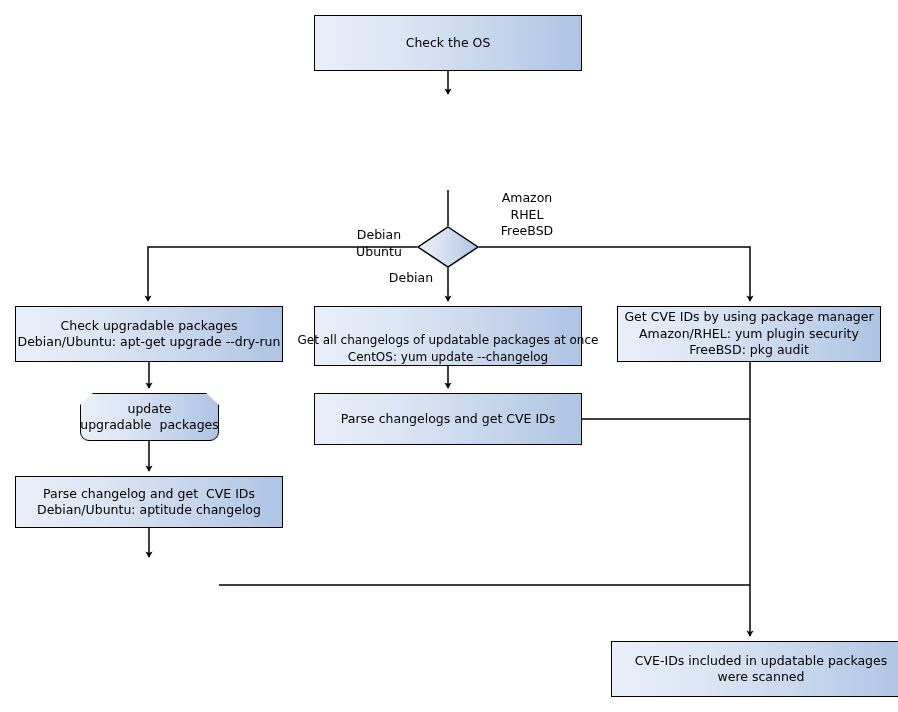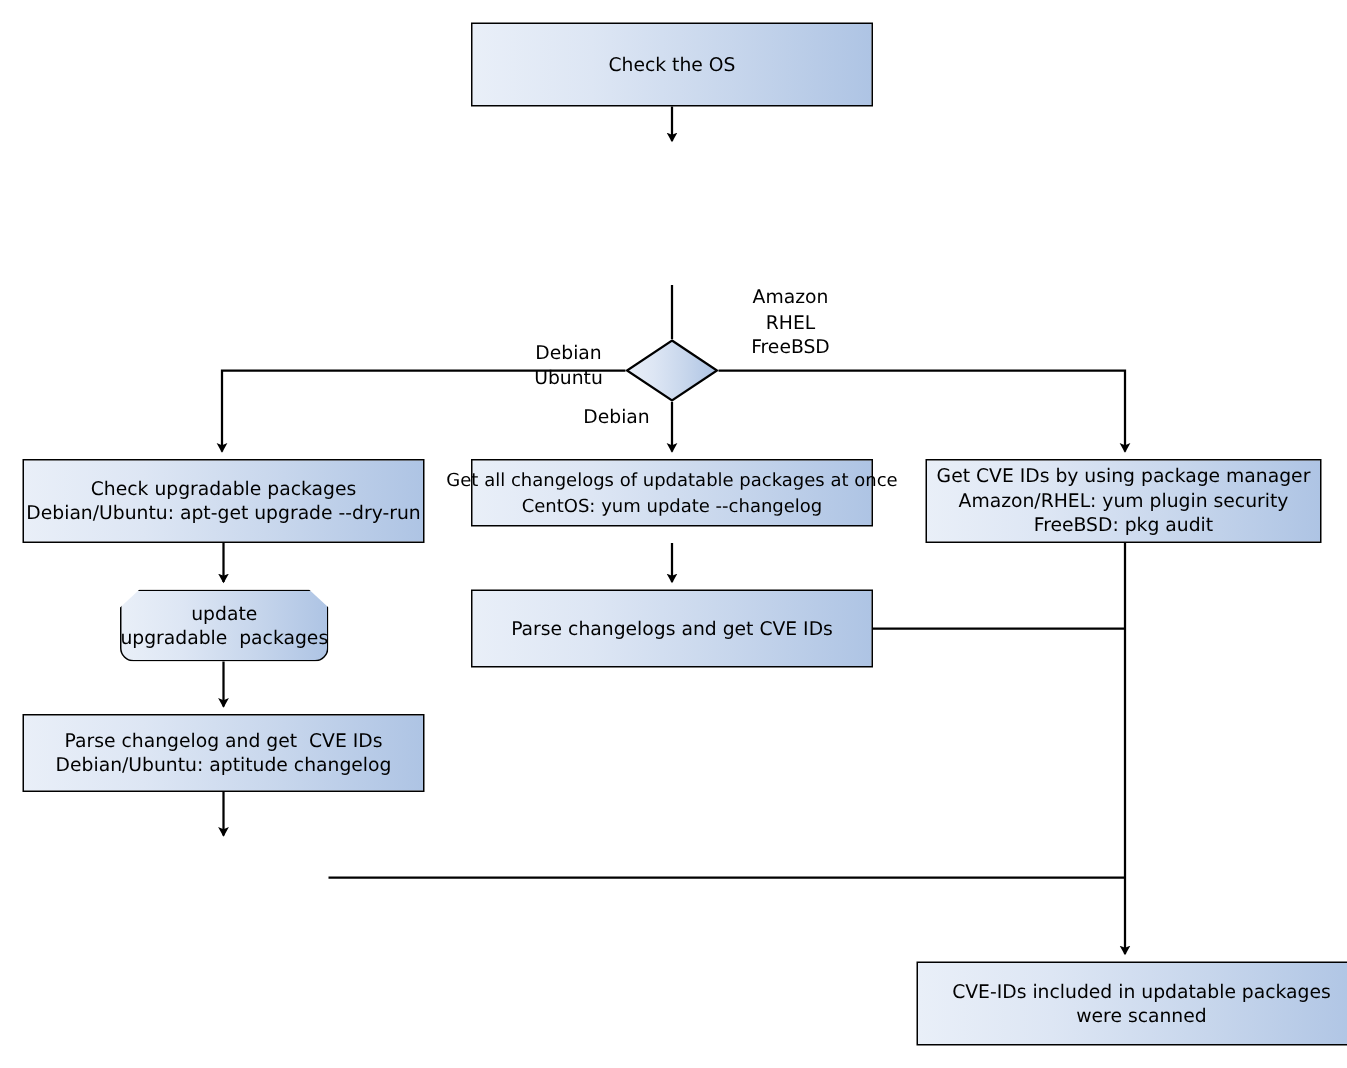--- a/index.html
+++ b/index.html
@@ -125,21 +125,21 @@
   <div class="node box" style="left:314px; top:15px; width:268px; height:56px;">
     <span>Check the OS</span>
   </div>
 
 
   <div class="node box" style="left:15px; top:306px; width:268px; height:56px;">
     <span>Check upgradable packages
 Debian/Ubuntu: apt-get upgrade --dry-run</span>
   </div>
 
-  <div class="node box" style="left:314px; top:306px; width:268px; height:45px; font-size:12px;">
+  <div class="node box" style="left:314px; top:306px; width:268px; height:60px; font-size:12px;align-items:flex-end;">
     <span>Get all changelogs of updatable packages at once
 CentOS: yum update --changelog</span>
   </div>
 
   <div class="node box" style="left:617px; top:306px; width:264px; height:56px;">
     <span>Get CVE IDs by using package manager
 Amazon/RHEL: yum plugin security
 FreeBSD: pkg audit</span>
   </div>
 

